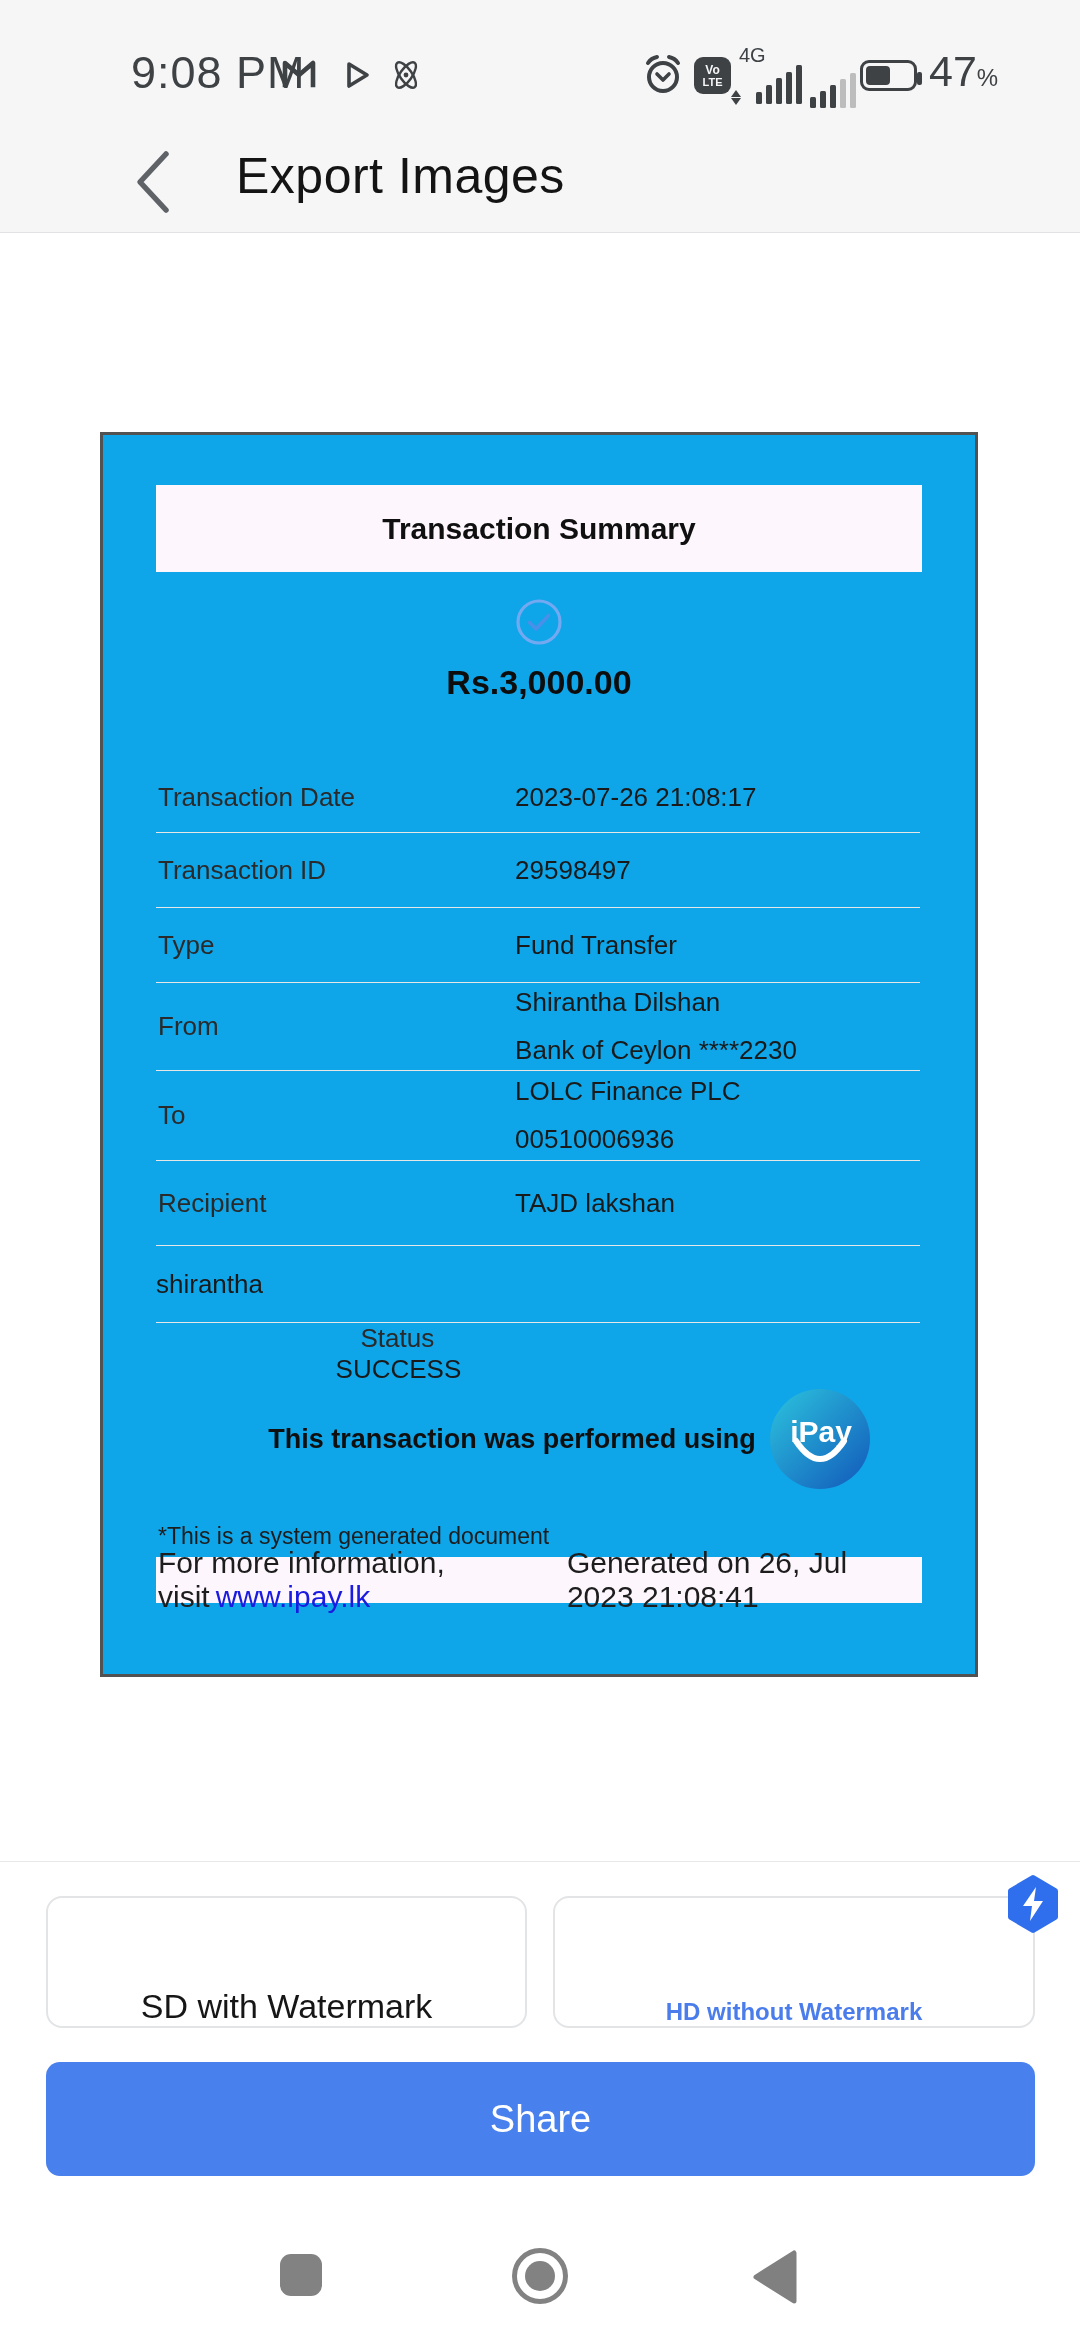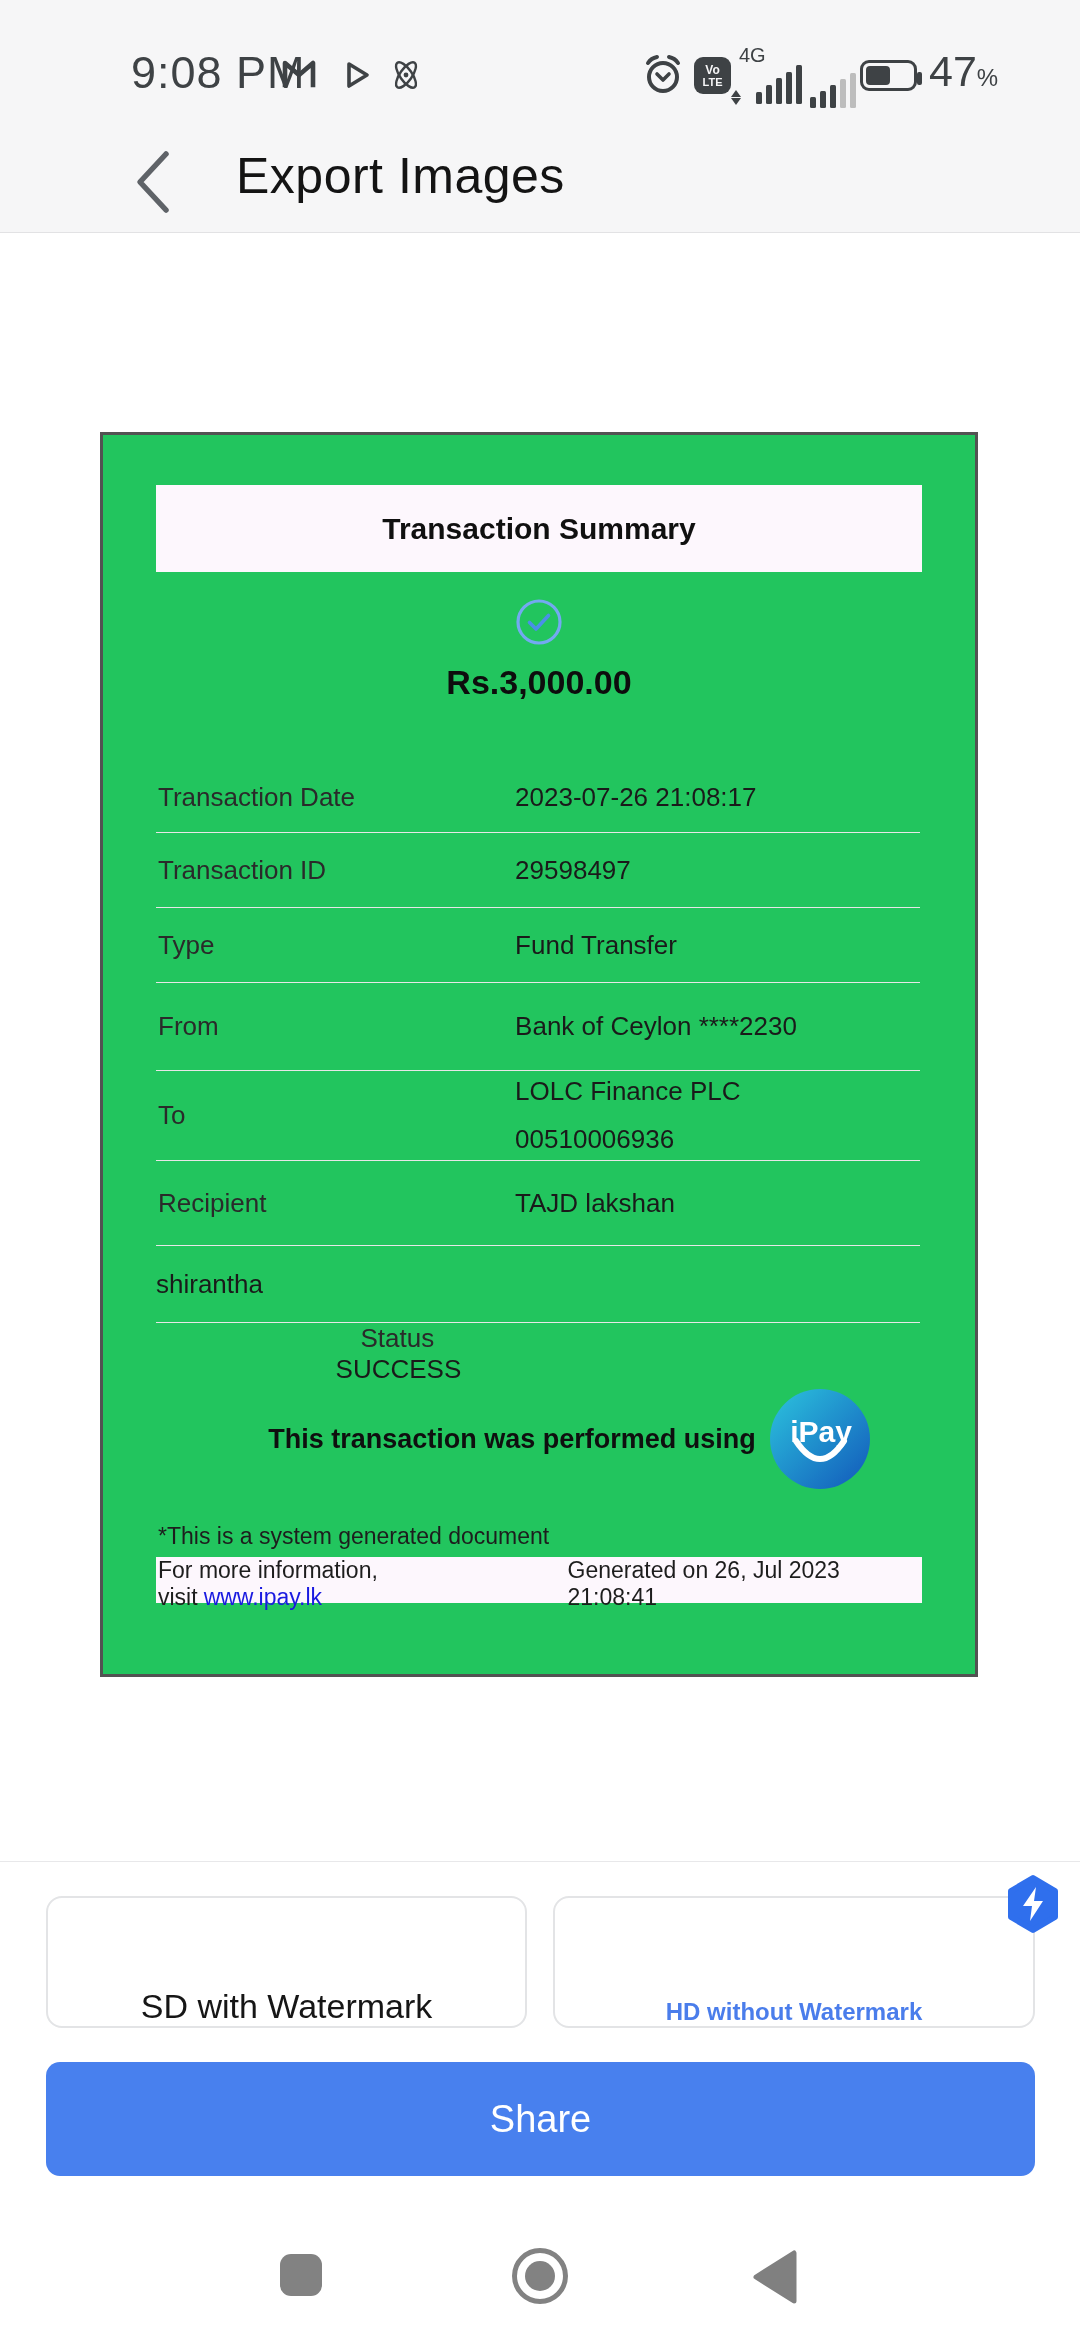--- a/index.html
+++ b/index.html
@@ -24,38 +24,38 @@
   .bars span{width:6px;border-radius:1.5px;background:#3e4245;display:block;}
   .battery{position:absolute;left:860px;top:60px;width:57px;height:31px;border:3px solid #3e4245;border-radius:9px;}
   .battery .fill{position:absolute;left:3px;top:3px;bottom:3px;width:24px;background:#3e4245;border-radius:4px;}
   .battery .nub{position:absolute;right:-8px;top:9px;width:5px;height:13px;background:#3e4245;border-radius:2px;}
   .batt-pct{position:absolute;left:929px;top:47px;font-size:43px;color:#3e4245;}
   .batt-sign{font-size:24px;}
   .back-btn{position:absolute;left:124px;top:146px;width:64px;height:72px;cursor:pointer;}
   .page-title{position:absolute;left:236px;top:147px;font-size:50px;font-weight:500;color:#141414;letter-spacing:.5px;}
 
   
-  .card{position:absolute;left:100px;top:432px;width:878px;height:1245px;background:#22c55e;border:3px solid #525252;padding-left:40px;}
+  .card{position:absolute;left:100px;top:432px;width:878px;height:1245px;background:#0ea5e9;border:3px solid #525252;padding-left:40px;}
   .card-strip{position:absolute;left:53px;right:53px;top:50px;height:87px;background:#fdf7fd;
     display:flex;align-items:center;justify-content:center;}
   .card-strip .t{font-size:30px;font-weight:700;color:#101010;}
   .check-wrap{position:absolute;left:0;right:0;top:163px;display:flex;justify-content:center;}
   .amount{position:absolute;left:0;right:0;top:228px;text-align:center;font-size:34px;font-weight:700;color:#0d0d0d;}
   .rows{position:absolute;left:53px;right:55px;top:328px;}
   .rrow{display:flex;align-items:center;border-bottom:1px solid #e7e7e7;}
   .rrow:last-child{border-bottom:none;flex-direction:column;}
   .rrow .lbl{width:47%;font-size:26px;color:#2a2a2a;padding-left:2px;}
   .rrow .vals{width:53%;display:flex;flex-direction:column;justify-content:center;gap:17px;}
   .rrow .val{font-size:26px;color:#1a1a1a;}
   .rrow .val:empty{display:none;}
   .performed{position:absolute;left:0;right:0;top:950px;height:108px;display:flex;align-items:center;justify-content:center;gap:14px;}
   .performed .txt{font-size:27px;font-weight:700;color:#0f0f0f;padding-left:60px;}
   .footnote{position:absolute;left:55px;top:1088px;font-size:23px;color:#1d1d1d;}
   .info-strip{position:absolute;left:53px;right:53px;top:1122px;height:46px;background:#fdf7fd;
-    display:flex;align-items:flex-start;justify-content:space-between;font-size:23px;color:#1d1d1d;padding:0 2px;gap:36px;}
+    display:flex;align-items:center;justify-content:space-between;font-size:30px;color:#1d1d1d;padding:0 2px;gap:36px;}
   .info-link{margin-left:6px;}
 
   
   .sheet-divider{position:absolute;left:0;top:1861px;width:1080px;height:1px;background:#e8e8ea;}
   .opt-card{position:absolute;top:1896px;height:132px;background:#ffffff;border:2px solid #e3e4e6;border-radius:16px;
     display:flex;align-items:flex-end;justify-content:center;cursor:pointer;}
   .opt-sd{left:46px;width:481px;}
   .opt-hd{left:553px;width:482px;}
   .opt-sd .lbl{font-size:34px;font-weight:500;color:#161616;}
   .opt-hd .lbl{font-size:24px;font-weight:700;}
@@ -172,20 +172,21 @@
       </div>
       <div class="rrow" style="height:75px">
         <div class="lbl">Type</div>
         <div class="vals">
             <div class="val">Fund Transfer</div>
           </div>
       </div>
       <div class="rrow" style="height:88px">
         <div class="lbl">From</div>
         <div class="vals">
+          <div class="val">Shirantha Dilshan</div>
           <div class="val">Bank of Ceylon ****2230</div>
         </div>
       </div>
       <div class="rrow" style="height:90px">
         <div class="lbl">To</div>
         <div class="vals">
           <div class="val">LOLC Finance PLC</div>
           <div class="val">00510006936</div>
         </div>
       </div>

